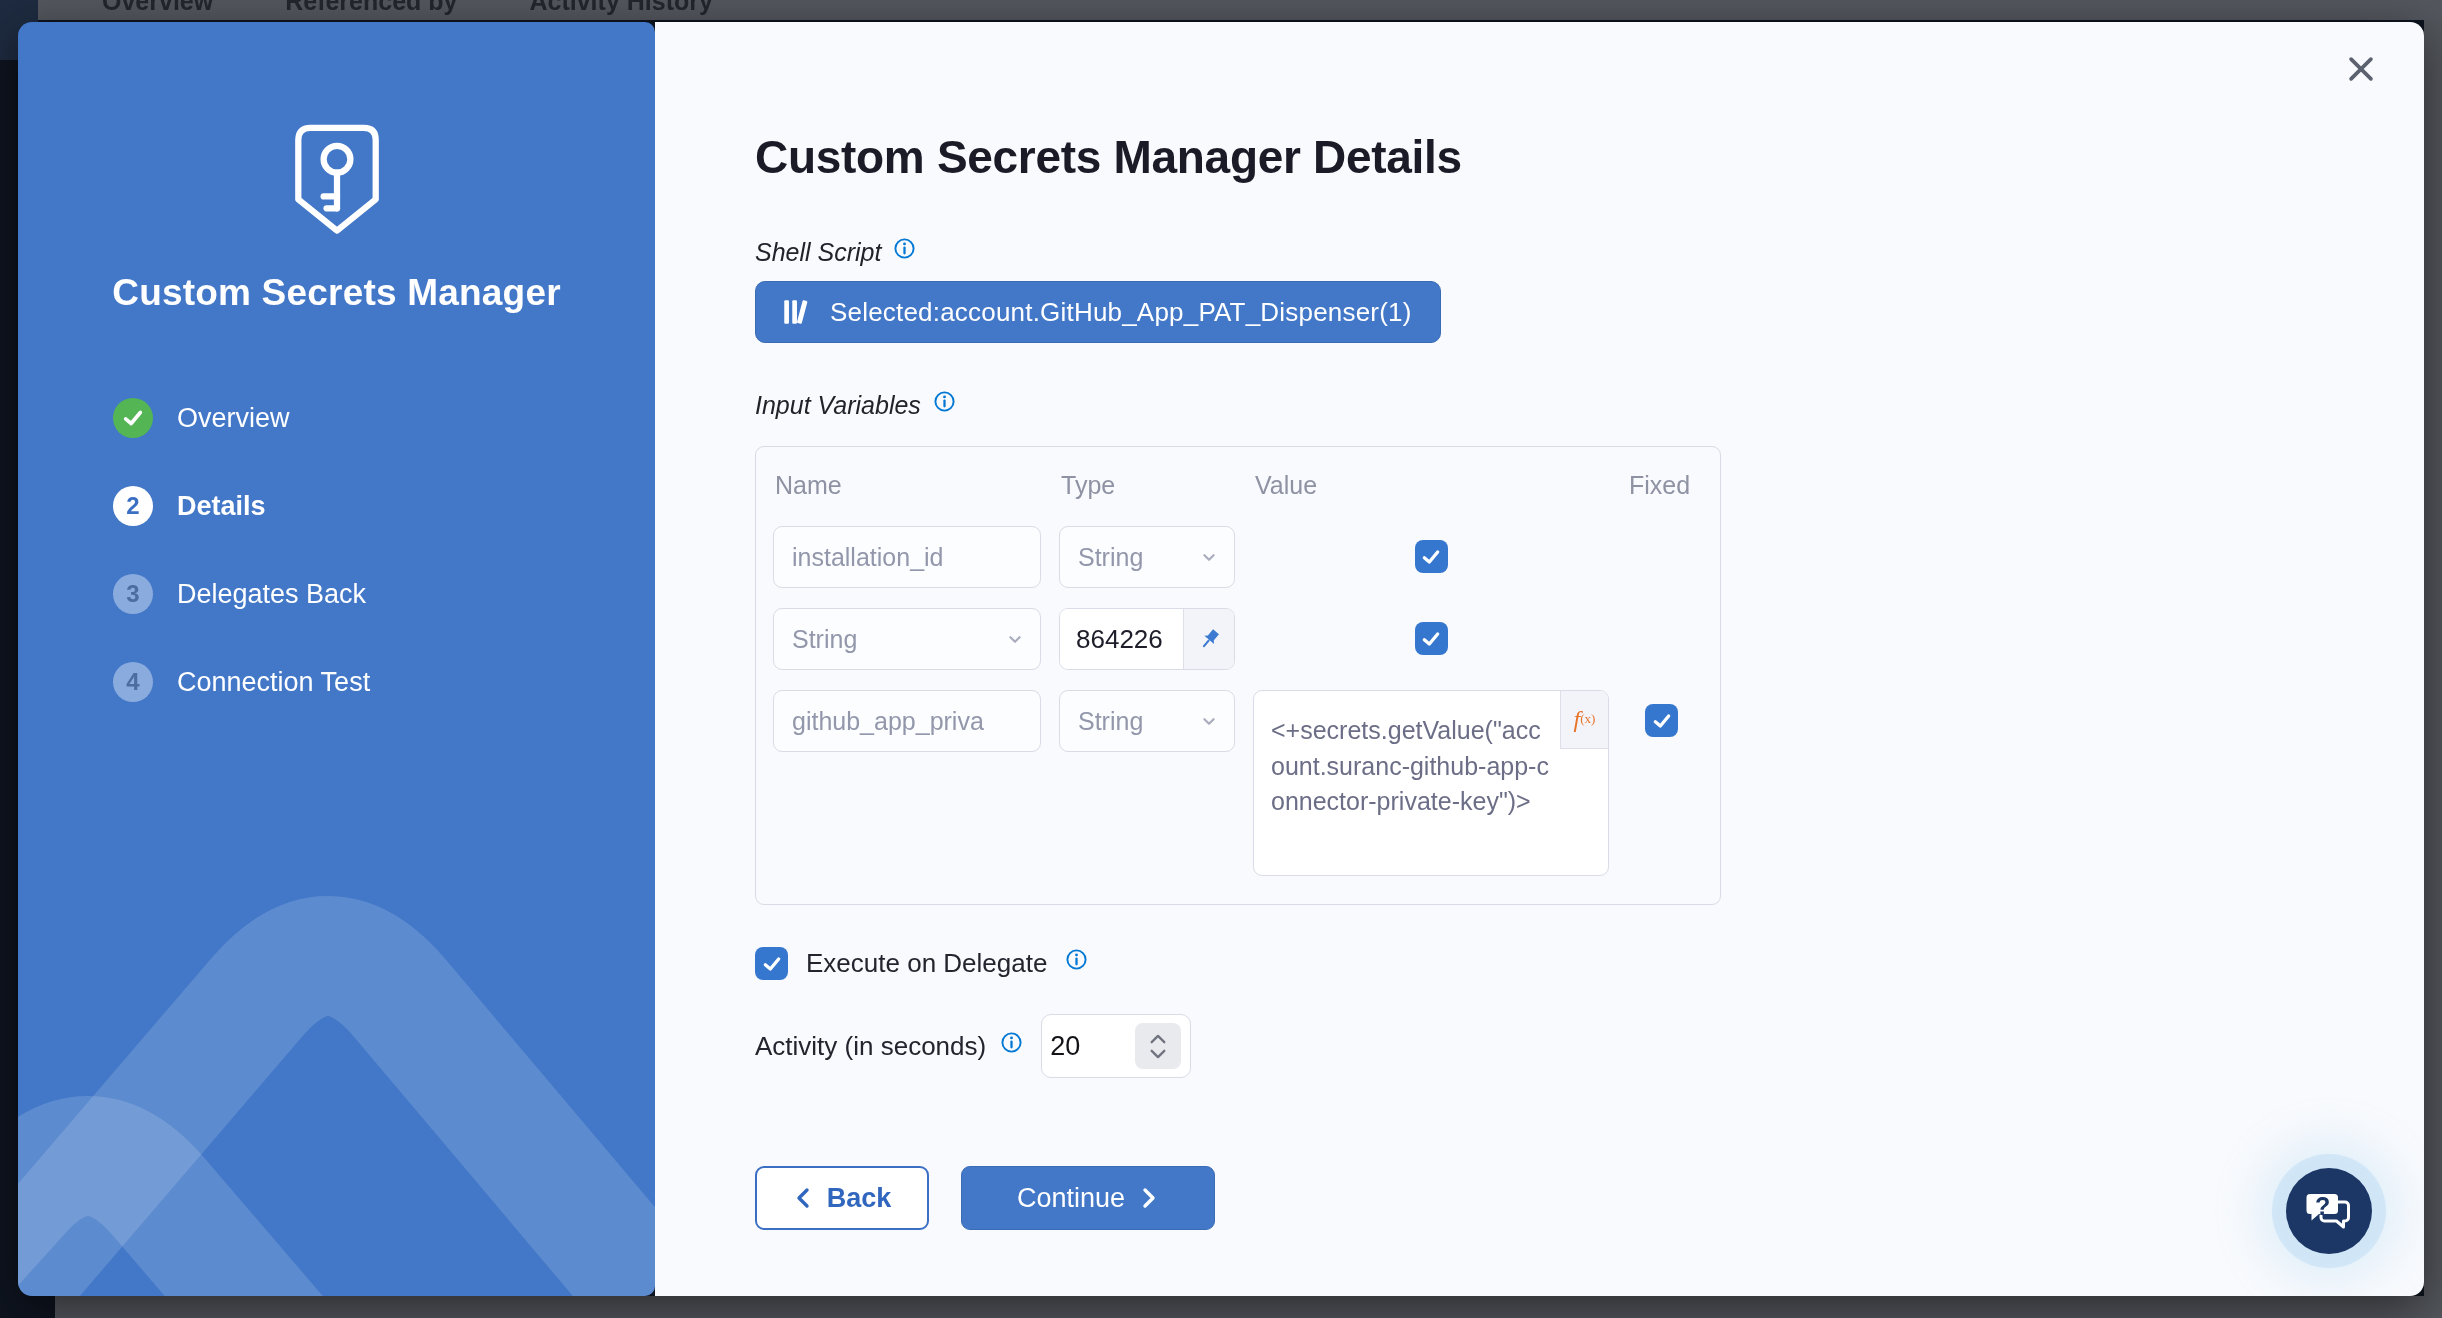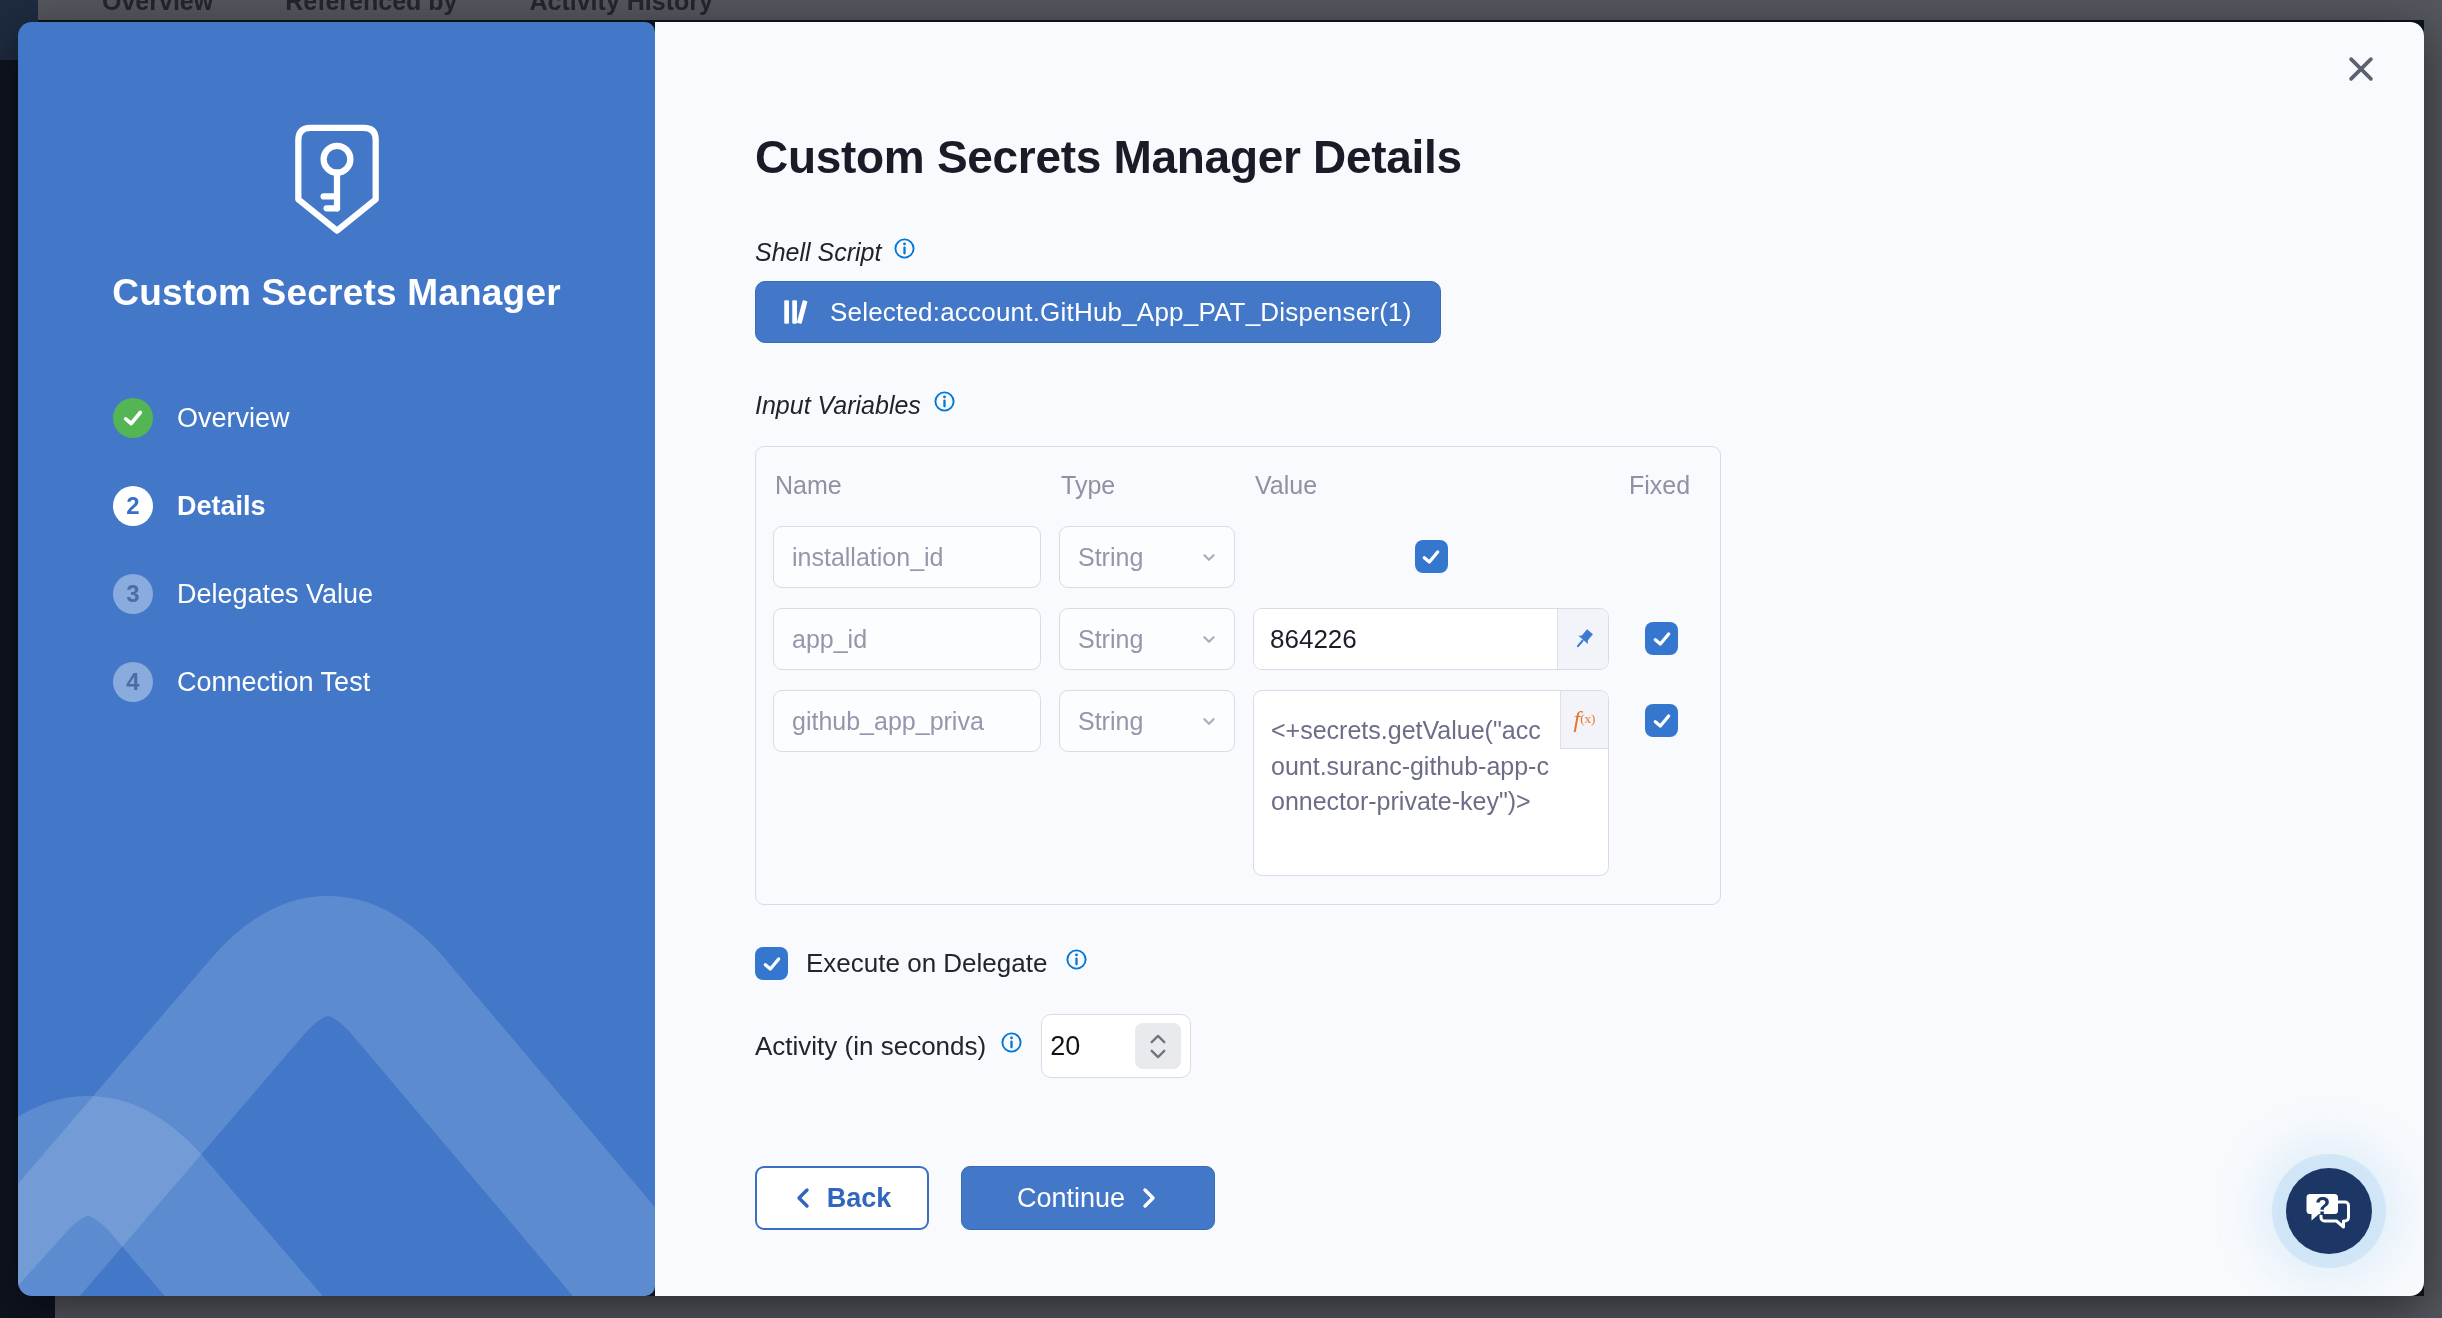--- a/index.html
+++ b/index.html
@@ -127,21 +127,21 @@
               </svg>
           </span>
           <span class="step-label">Overview</span>
         </div>
         <div class="step active">
           <span class="step-circle">2</span>
           <span class="step-label">Details</span>
         </div>
         <div class="step todo">
           <span class="step-circle">3</span>
-          <span class="step-label">Delegates Value</span>
+          <span class="step-label">Delegates Back</span>
         </div>
         <div class="step todo">
           <span class="step-circle">4</span>
           <span class="step-label">Connection Test</span>
         </div>
       </div>
     </div>
 
     <div class="content">
 
@@ -202,21 +202,20 @@
               </svg>
           </div>
           <div class="checkbox">
             <svg width="20" height="20" viewBox="0 0 24 24" fill="none" stroke="#ffffff" stroke-width="4" stroke-linecap="round" stroke-linejoin="round">
                 <polyline points="4 13 10 18 20 6"></polyline>
               </svg>
           </div>
         </div>
 
         <div class="tgrid trow">
-          <input class="cell" readonly="" value="app_id" style="">
           <div class="type-select">
             <span>String</span>
             <svg width="22" height="22" viewBox="0 0 24 24" fill="none" stroke="#A9ADBE" stroke-width="2.4" stroke-linecap="round" stroke-linejoin="round">
                 <polyline points="7 10 12 15 17 10"></polyline>
               </svg>
           </div>
           <div class="valgroup">
             <input readonly="" value="864226" style="">
             <span class="pinbox">
               <svg width="27" height="27" viewBox="0 0 24 24" fill="#3C7BD1">

